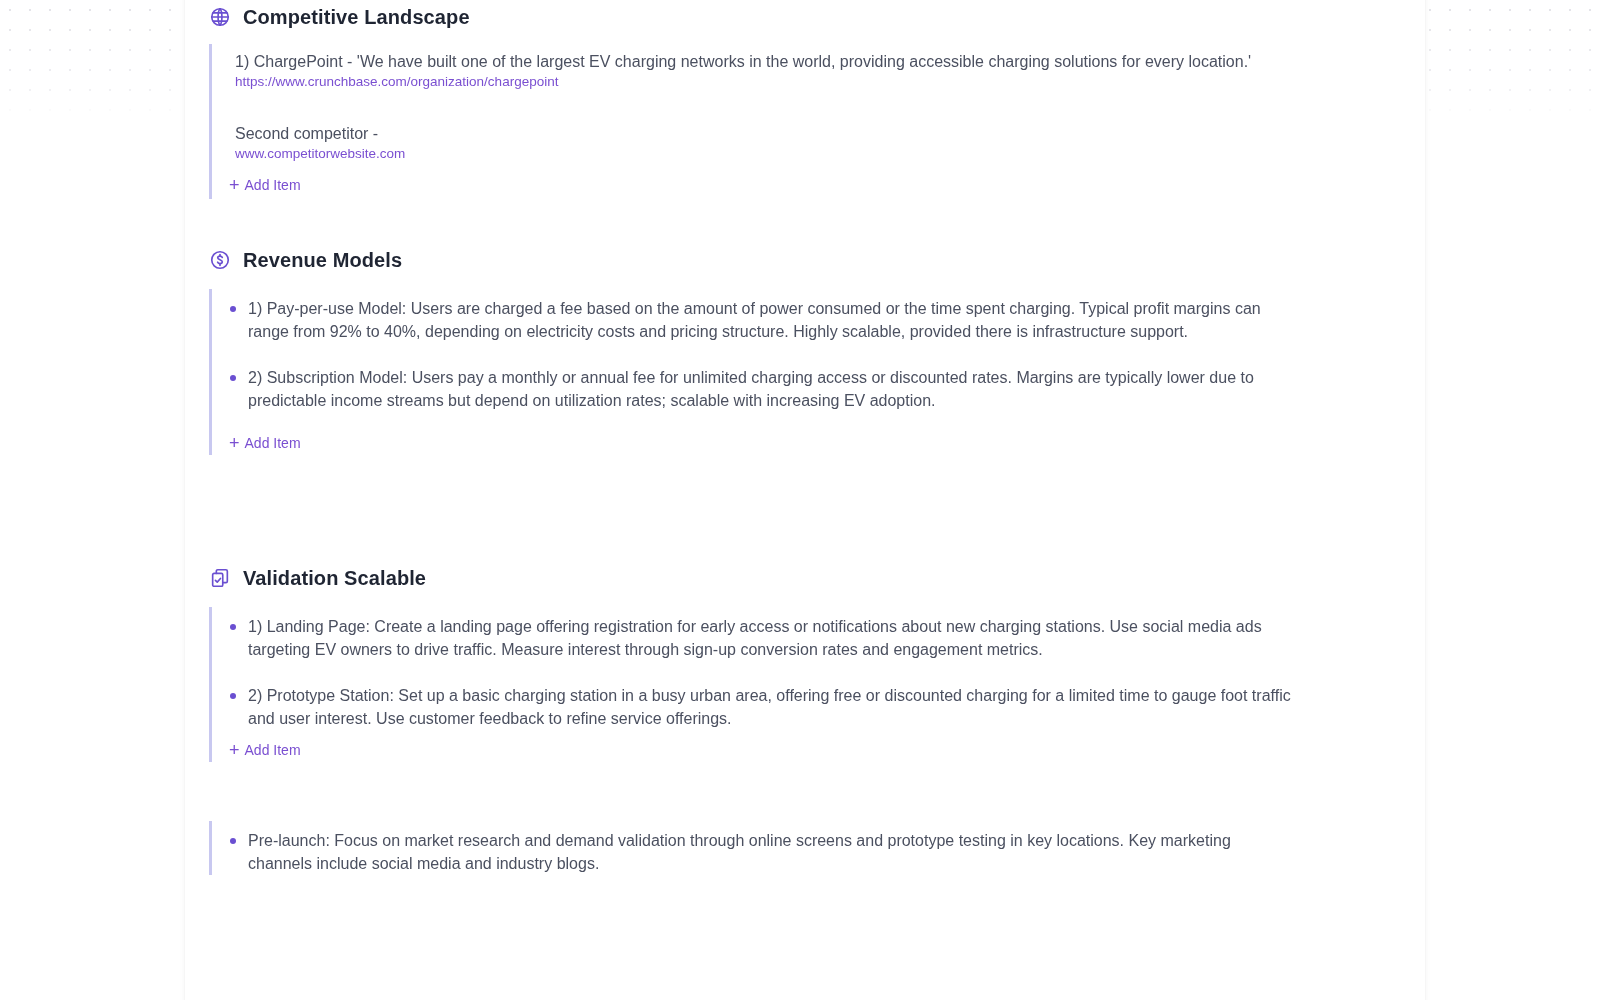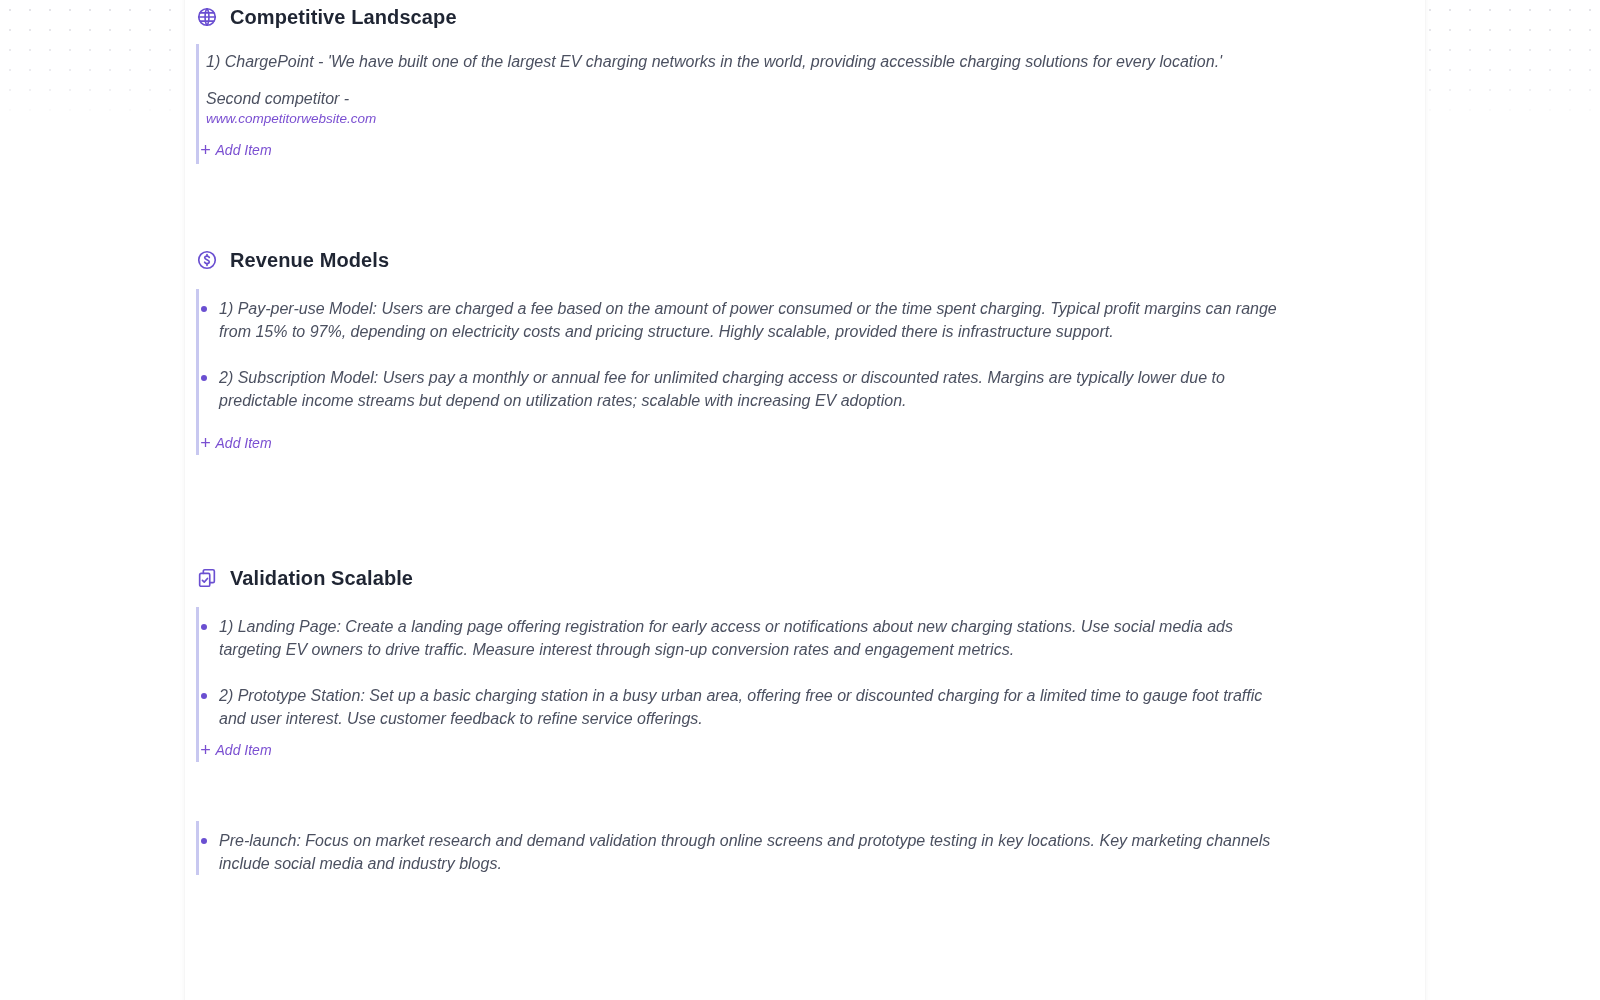--- a/index.html
+++ b/index.html
@@ -16,31 +16,30 @@
     -webkit-mask-image: linear-gradient(to bottom, rgba(0,0,0,1) 0%, rgba(0,0,0,0.6) 70%, rgba(0,0,0,0) 100%);
     mask-image: linear-gradient(to bottom, rgba(0,0,0,1) 0%, rgba(0,0,0,0.6) 70%, rgba(0,0,0,0) 100%);
     z-index: 0;
   }
   .card {
     position: absolute; left: 185px; top: -20px; width: 1240px; height: 1040px;
     background: #ffffff;
     box-shadow: 0 0 6px rgba(0,0,0,0.06), 0 0 1px rgba(0,0,0,0.08);
     z-index: 1;
   }
-  .section { position: absolute; left: 11px; width: 1130px; }
+  .section { position: absolute; left: 24px; width: 1130px; }
   .section-header { display: flex; align-items: center; height: 30px; }
   .section-icon { width: 22px; height: 22px; display: inline-flex; align-items: center; justify-content: center; margin-right: 12px; }
   .section-icon svg { width: 22px; height: 22px; }
   .section-title { font-size: 20px; font-weight: bold; color: #1f2533; letter-spacing: 0.1px; }
   .section-body {
     margin-top: 12px;
     border-left: 3px solid #c8c8f0;
-    padding-left: 4px;
+    padding-left: 20px;
     position: relative;
-    font-style: italic;
   }
   .entry { font-size: 16px; color: #4b5060; line-height: 23px; }
   .entry-link { font-size: 13.5px; color: #7a4fd1; line-height: 18px; text-decoration: none; display: block; }
   .bullet-item { position: relative; padding-left: 16px; font-size: 16px; color: #4b5060; line-height: 23px; margin-bottom: 23px; padding-right: 40px; }
   .bullet-item::before { content: ""; position: absolute; left: -2px; top: 9px; width: 6px; height: 6px; border-radius: 50%; background: #6a4fd1; }
   .add-item { display: inline-flex; align-items: center; color: #7a4fd1; font-size: 14px; cursor: pointer; margin-left: -3px; }
   .add-item .plus { font-size: 18px; margin-right: 5px; line-height: 14px; font-weight: 300; }
 </style>
 </head>
 <body>
@@ -59,22 +58,23 @@
           <path d="M4.5 16.5h15"></path>
           <path d="M12 3c2.8 3 2.8 15 0 18"></path>
           <path d="M12 3c-2.8 3-2.8 15 0 18"></path>
         </svg>
       </span>
       <span class="section-title">Competitive Landscape</span>
     </div>
     <div class="section-body" style="padding-top: 6px; padding-bottom: 4px;">
       <div style="margin-left: 3px;">
         <div class="entry">1) ChargePoint - 'We have built one of the largest EV charging networks in the world, providing accessible charging solutions for every location.'</div>
+        <a class="entry-link">https://www.crunchbase.com/organization/chargepoint</a>
       </div>
-      <div style="margin-left: 3px; margin-top: 14px;">
+      <div style="margin-left: 3px; margin-top: 31px;">
         <div class="entry">Second competitor -</div>
         <a class="entry-link">www.competitorwebsite.com</a>
       </div>
       <div style="margin-top: 14px;">
         <span class="add-item">
           <span class="plus">+</span>
           <span>Add Item</span>
         </span>
       </div>
     </div>
@@ -86,21 +86,21 @@
         <svg viewBox="0 0 24 24" fill="none" stroke="#6a4fd1" stroke-width="1.8" stroke-linecap="round" stroke-linejoin="round">
           <circle cx="12" cy="12" r="9"></circle>
           <path d="M14.5 9.2c-.4-.9-1.4-1.5-2.5-1.5-1.5 0-2.5.8-2.5 1.9 0 2.6 5 1.6 5 4.4 0 1.1-1.1 1.9-2.5 1.9-1.2 0-2.2-.6-2.6-1.5"></path>
           <path d="M12 6v1.7"></path>
           <path d="M12 16v2"></path>
         </svg>
       </span>
       <span class="section-title">Revenue Models</span>
     </div>
     <div class="section-body" style="padding-top: 8px; padding-bottom: 2px; margin-top: 14px;">
-      <div class="bullet-item">1) Pay-per-use Model: Users are charged a fee based on the amount of power consumed or the time spent charging. Typical profit margins can range from 15% to 97%, depending on electricity costs and pricing structure. Highly scalable, provided there is infrastructure support.</div>
+      <div class="bullet-item">1) Pay-per-use Model: Users are charged a fee based on the amount of power consumed or the time spent charging. Typical profit margins can range from 92% to 40%, depending on electricity costs and pricing structure. Highly scalable, provided there is infrastructure support.</div>
       <div class="bullet-item">2) Subscription Model: Users pay a monthly or annual fee for unlimited charging access or discounted rates. Margins are typically lower due to predictable income streams but depend on utilization rates; scalable with increasing EV adoption.</div>
       <div>
         <span class="add-item">
           <span class="plus">+</span>
           <span>Add Item</span>
         </span>
       </div>
     </div>
   </div>
 

